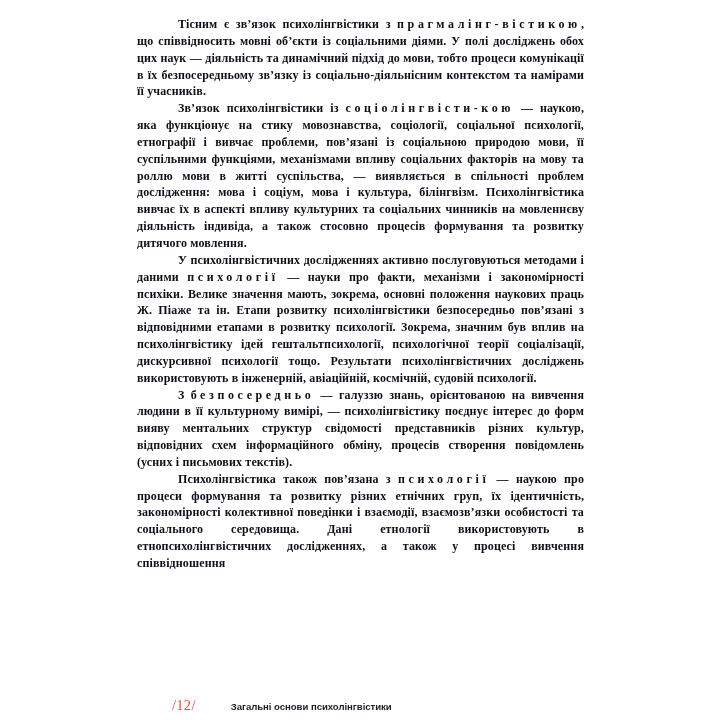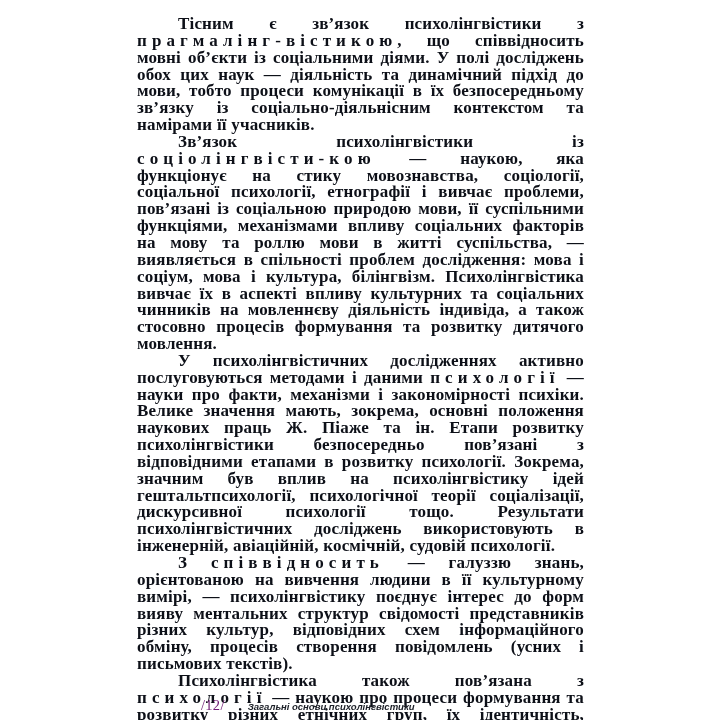--- a/index.html
+++ b/index.html
@@ -28,21 +28,21 @@
   #text-column {
     position: absolute;
     left: 137px;
     top: 16px;
     width: 447px;
   }
 
   p.para {
     margin: 0;
     padding: 0;
-    font-size: 17px;
+    font-size: 12px;
     line-height: 16.85px;
     text-align: justify;
     text-justify: inter-word;
     font-weight: 600;
     letter-spacing: 0.01em;
     word-spacing: 0.01em;
     text-indent: 41px;
     hyphens: manual;
     -webkit-hyphens: manual;
   }
@@ -61,44 +61,43 @@
     top: 697px;
     width: 447px;
     display: flex;
     align-items: baseline;
     gap: 16px;
   }
   #footer .folio {
     font-family: "Liberation Serif", "DejaVu Serif", serif;
     font-size: 14.5px;
     font-weight: 400;
-    color: #701a75;
+    color: #ef4444;
     letter-spacing: 0.02em;
-    margin-left: 64px;
+    margin-left: 35px;
   }
   #footer .running-head {
     font-family: "Liberation Sans", "DejaVu Sans", sans-serif;
     font-size: 9.6px;
     font-weight: 600;
     color: #1b1f27;
     letter-spacing: -0.005em;
-    margin-left: 7px;
-    font-style: italic;
+    margin-left: 19px;
   }
 </style>
 </head>
 <body>
 
 <div id="page">
 
   <div id="text-column">
     <p class="para">Тісним є зв’язок психолінгвістики з <span class="sp">прагмалінг-вістикою</span>, що співвідносить мовні об’єкти із соціальними діями. У полі досліджень обох цих наук — діяльність та динамічний підхід до мови, тобто процеси комунікації в їх безпосередньому зв’язку із соціально-діяльнісним контекстом та намірами її учасників.</p>
     <p class="para">Зв’язок психолінгвістики із <span class="sp">соціолінгвісти-кою</span> — наукою, яка функціонує на стику мовознавства, соціології, соціальної психології, етнографії і вивчає проблеми, пов’язані із соціальною природою мови, її суспільними функціями, механізмами впливу соціальних факторів на мову та роллю мови в житті суспільства, — виявляється в спільності проблем дослідження: мова і соціум, мова і культура, білінгвізм. Психолінгвістика вивчає їх в аспекті впливу культурних та соціальних чинників на мовленнєву діяльність індивіда, а також стосовно процесів формування та розвитку дитячого мовлення.</p>
     <p class="para">У психолінгвістичних дослідженнях активно послуговуються методами і даними <span class="sp">психології</span> — науки про факти, механізми і закономірності психіки. Велике значення мають, зокрема, основні положення наукових праць Ж. Піаже та ін. Етапи розвитку психолінгвістики безпосередньо пов’язані з відповідними етапами в розвитку психології. Зокрема, значним був вплив на психолінгвістику ідей гештальтпсихології, психологічної теорії соціалізації, дискурсивної психології тощо. Результати психолінгвістичних досліджень використовують в інженерній, авіаційній, космічній, судовій психології.</p>
-    <p class="para">З <span class="sp">співвідносить</span> — галуззю знань, орієнтованою на вивчення людини в її культурному вимірі, — психолінгвістику поєднує інтерес до форм вияву ментальних структур свідомості представників різних культур, відповідних схем інформаційного обміну, процесів створення повідомлень (усних і письмових текстів).</p>
+    <p class="para">З <span class="sp">безпосередньо</span> — галуззю знань, орієнтованою на вивчення людини в її культурному вимірі, — психолінгвістику поєднує інтерес до форм вияву ментальних структур свідомості представників різних культур, відповідних схем інформаційного обміну, процесів створення повідомлень (усних і письмових текстів).</p>
     <p class="para">Психолінгвістика також пов’язана з <span class="sp">психології</span> — наукою про процеси формування та розвитку різних етнічних груп, їх ідентичність, закономірності колективної поведінки і взаємодії, взаємозв’язки особистості та соціального середовища. Дані етнології використовують в етнопсихолінгвістичних дослідженнях, а також у процесі вивчення співвідношення</p>
   </div>
 
   <div id="footer">
     <span class="folio">/12/</span>
     <span class="running-head">Загальні основи психолінгвістики</span>
   </div>
 
 </div>
 

